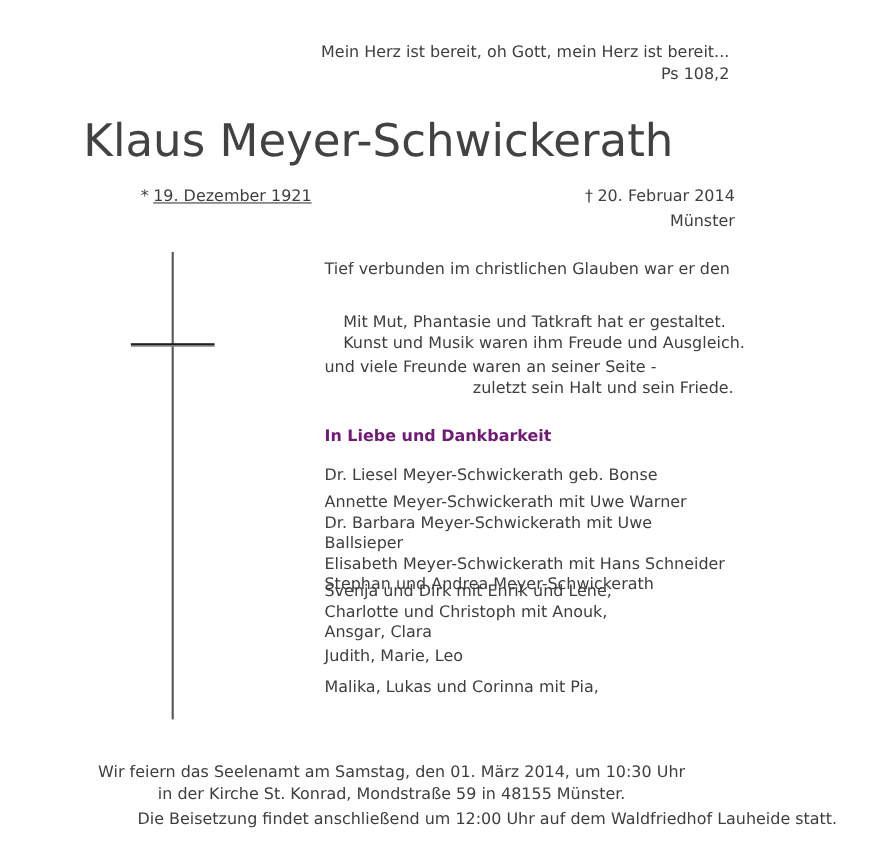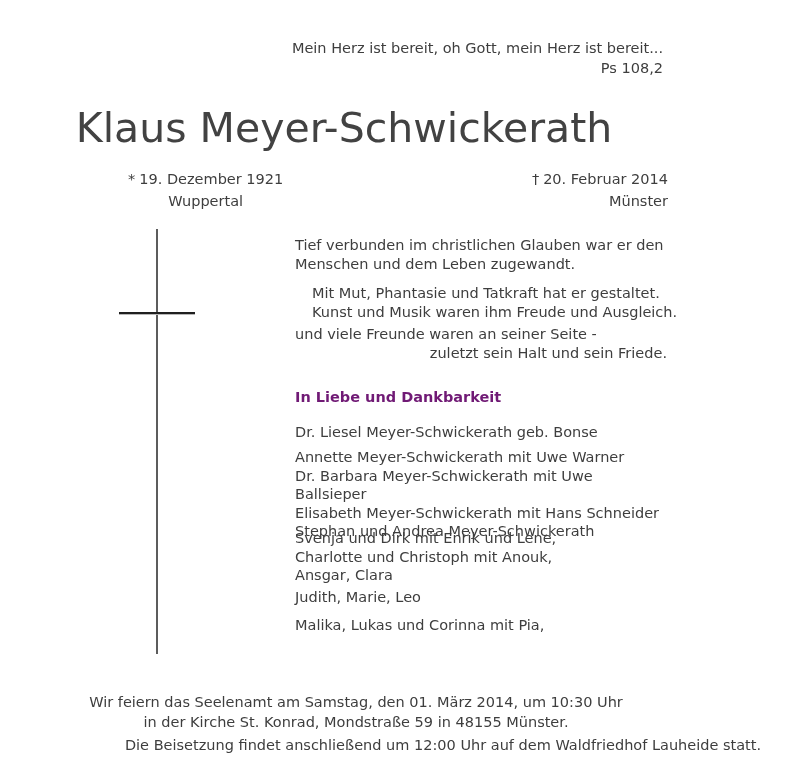--- a/index.html
+++ b/index.html
@@ -10,21 +10,21 @@
   }
   
   #epigraph{position:absolute;top:38px;right:137px;text-align:right;
     font-size:14.5px;line-height:20px;}
   
   #title{position:absolute;top:106px;left:0;width:688px;text-align:center;
     font-size:41px;line-height:44px;font-weight:400;color:#424242;
     letter-spacing:0;}
   
   .dateblock{position:absolute;top:168px;font-size:14.5px;line-height:22px;}
-  #birth{left:128px;text-align:center;}
+  #birth{left:128px;text-align:right;text-decoration:underline;}
   #death{right:132px;text-align:right;}
   .datesym{display:inline-block;margin-right:4px;}
   
   #cross{position:absolute;left:0;top:0;}
   #cross-v{position:absolute;left:156px;top:229px;width:2px;height:425px;background:#5c5c5c;}
   #cross-h{position:absolute;left:119px;top:312px;width:76px;height:2px;background:#1f1f1f;border-bottom:1px solid #b8b8b8;}
   
   .blk{position:absolute;left:295px;width:372px;font-size:14.5px;line-height:18.5px;}
   #p1{top:236px;} #p2{top:284px;margin-left:17px;} #p3{top:325px;}
   #tribute{top:388px;font-weight:bold;color:#701a75;}
@@ -41,36 +41,34 @@
 
 <div id="epigraph">
   <div>Mein Herz ist bereit, oh Gott, mein Herz ist bereit...</div>
   <div>Ps 108,2</div>
 </div>
 
 <div id="title">Klaus Meyer-Schwickerath</div>
 
 <div id="birth" class="dateblock">
   <div><span class="datesym">*</span><span>19. Dezember 1921</span></div>
-  <div>Wuppertal</div>
 </div>
 
 <div id="death" class="dateblock">
   <div><span class="datesym">†</span><span>20. Februar 2014</span></div>
   <div>Münster</div>
 </div>
 
 <div id="cross">
   <div id="cross-v"></div>
   <div id="cross-h"></div>
 </div>
 
 <div id="p1" class="blk">
   <div>Tief verbunden im christlichen Glauben war er den</div>
-  <div>Menschen und dem Leben zugewandt.</div>
 </div>
 <div id="p2" class="blk">
   <div>Mit Mut, Phantasie und Tatkraft hat er gestaltet.</div>
   <div>Kunst und Musik waren ihm Freude und Ausgleich.</div>
 </div>
 <div id="p3" class="blk">
   <div>und viele Freunde waren an seiner Seite -</div>
   <div class="align-right">zuletzt sein Halt und sein Friede.</div>
 </div>
 

